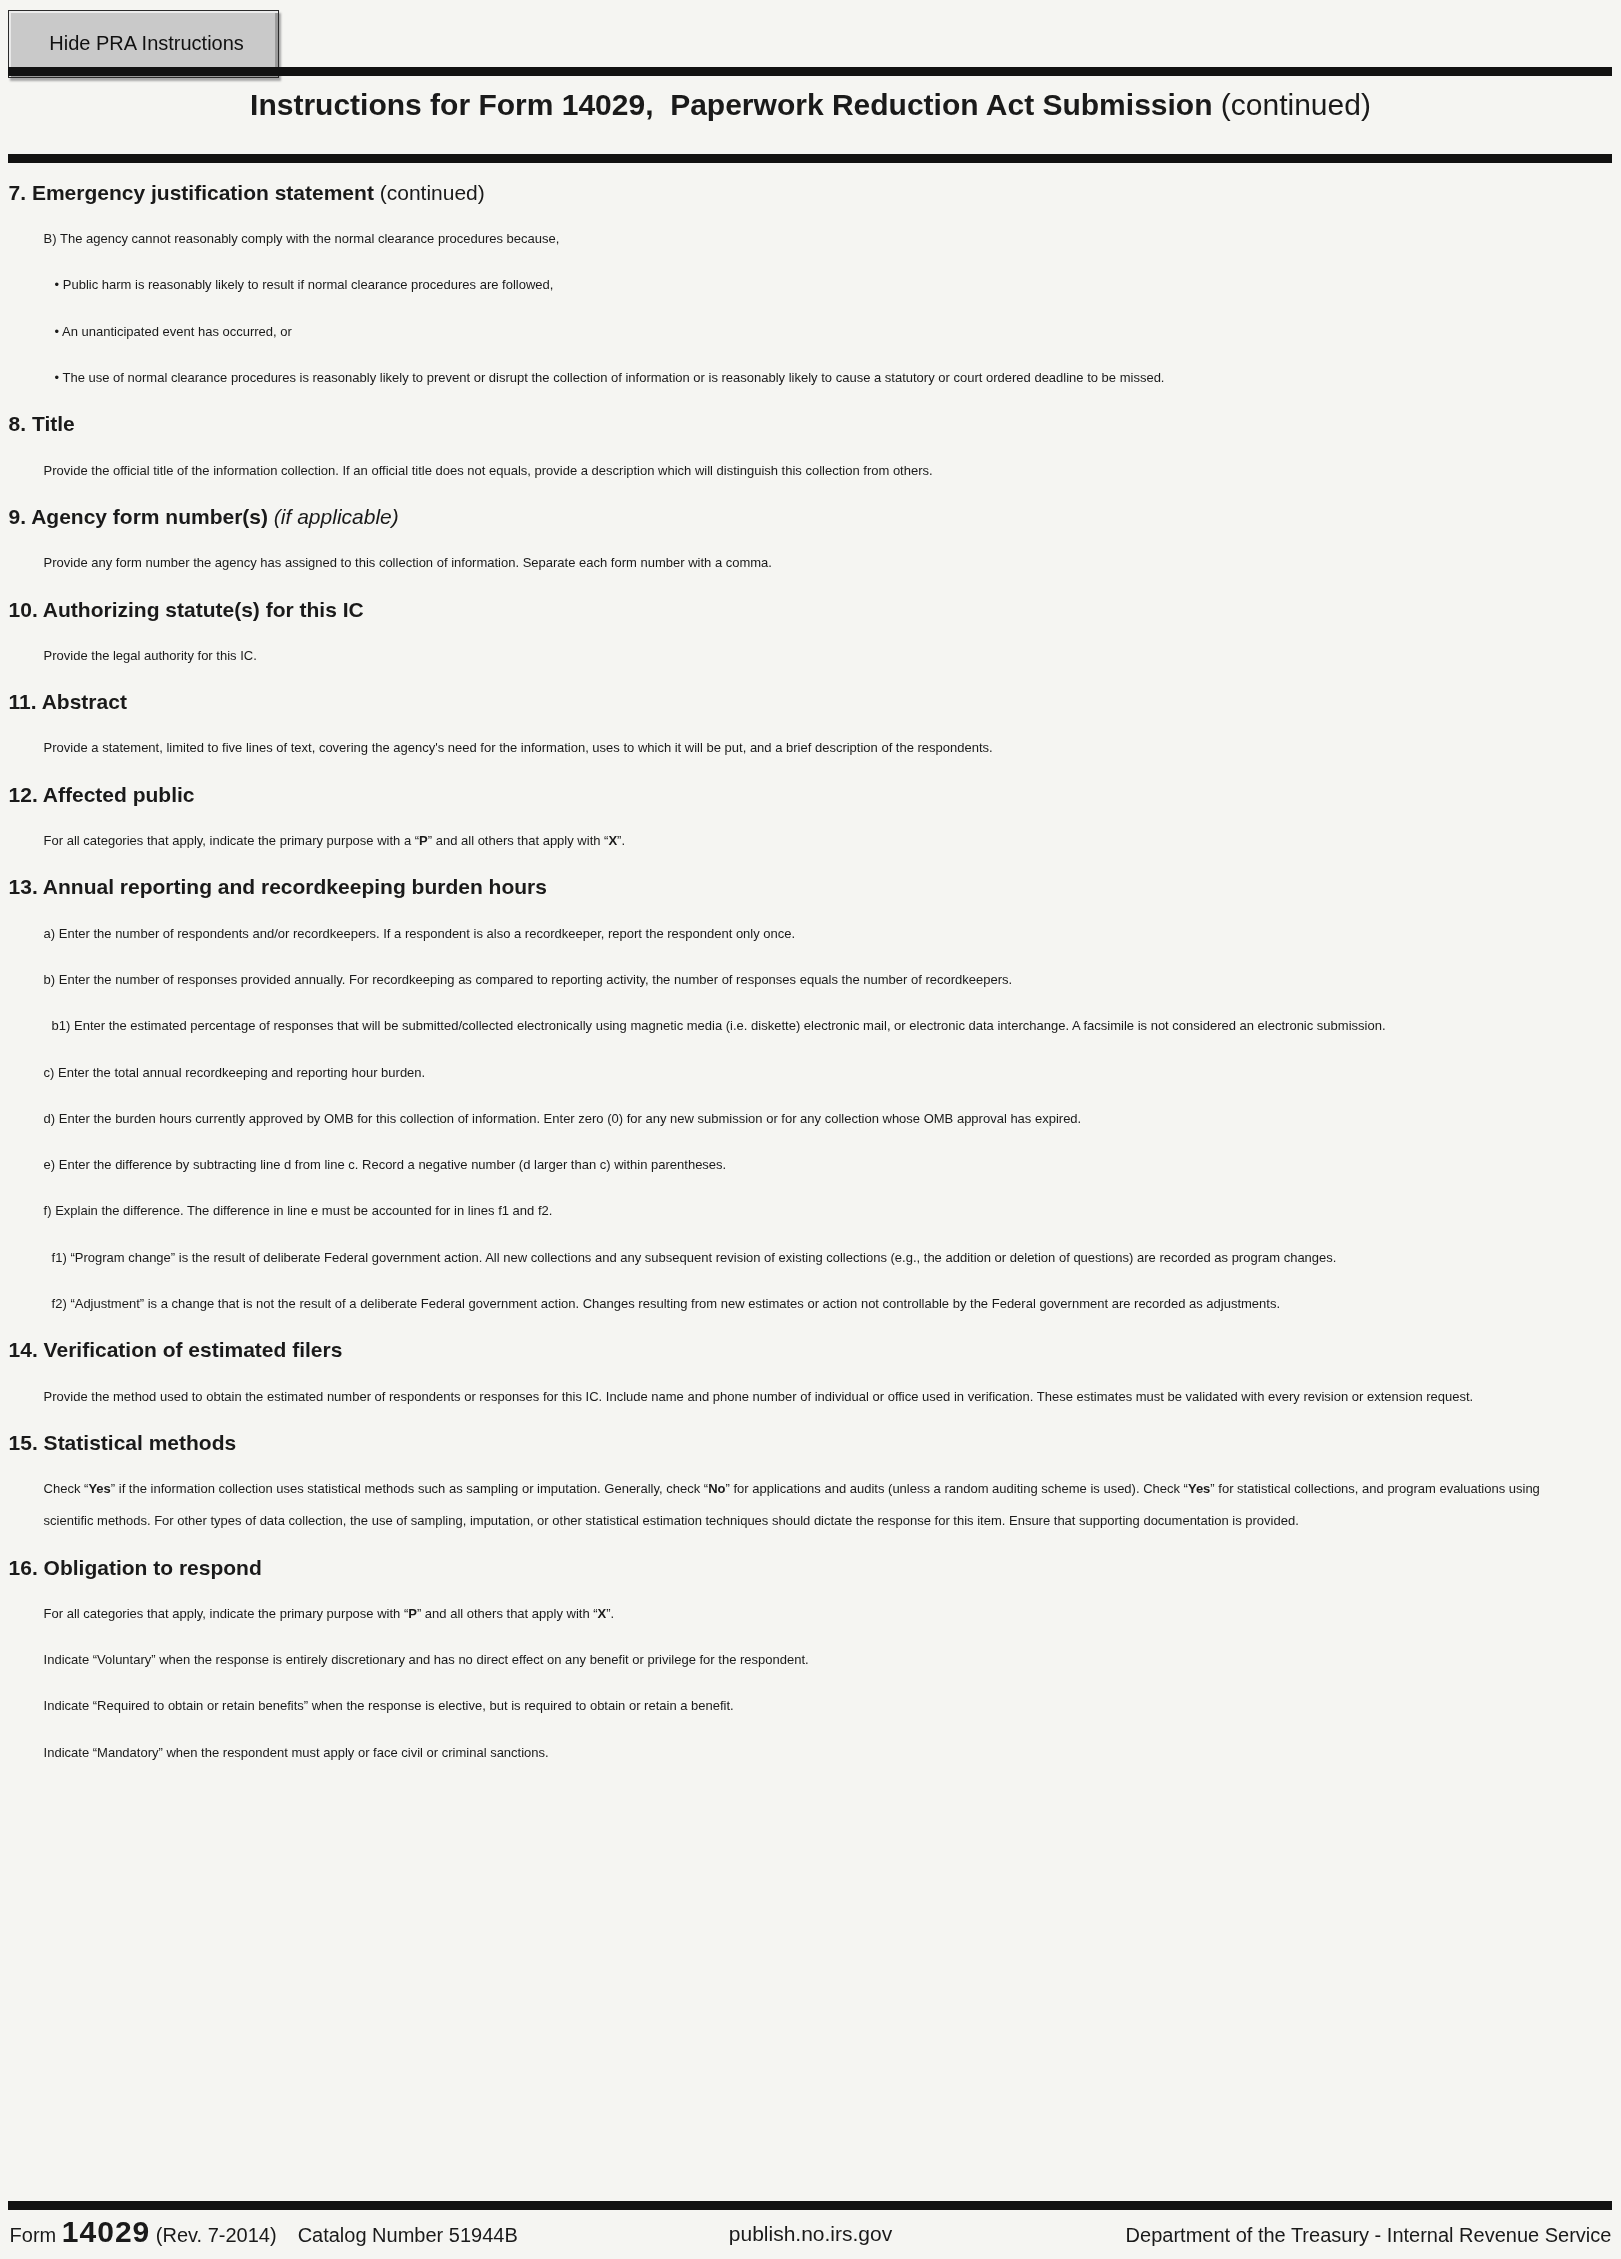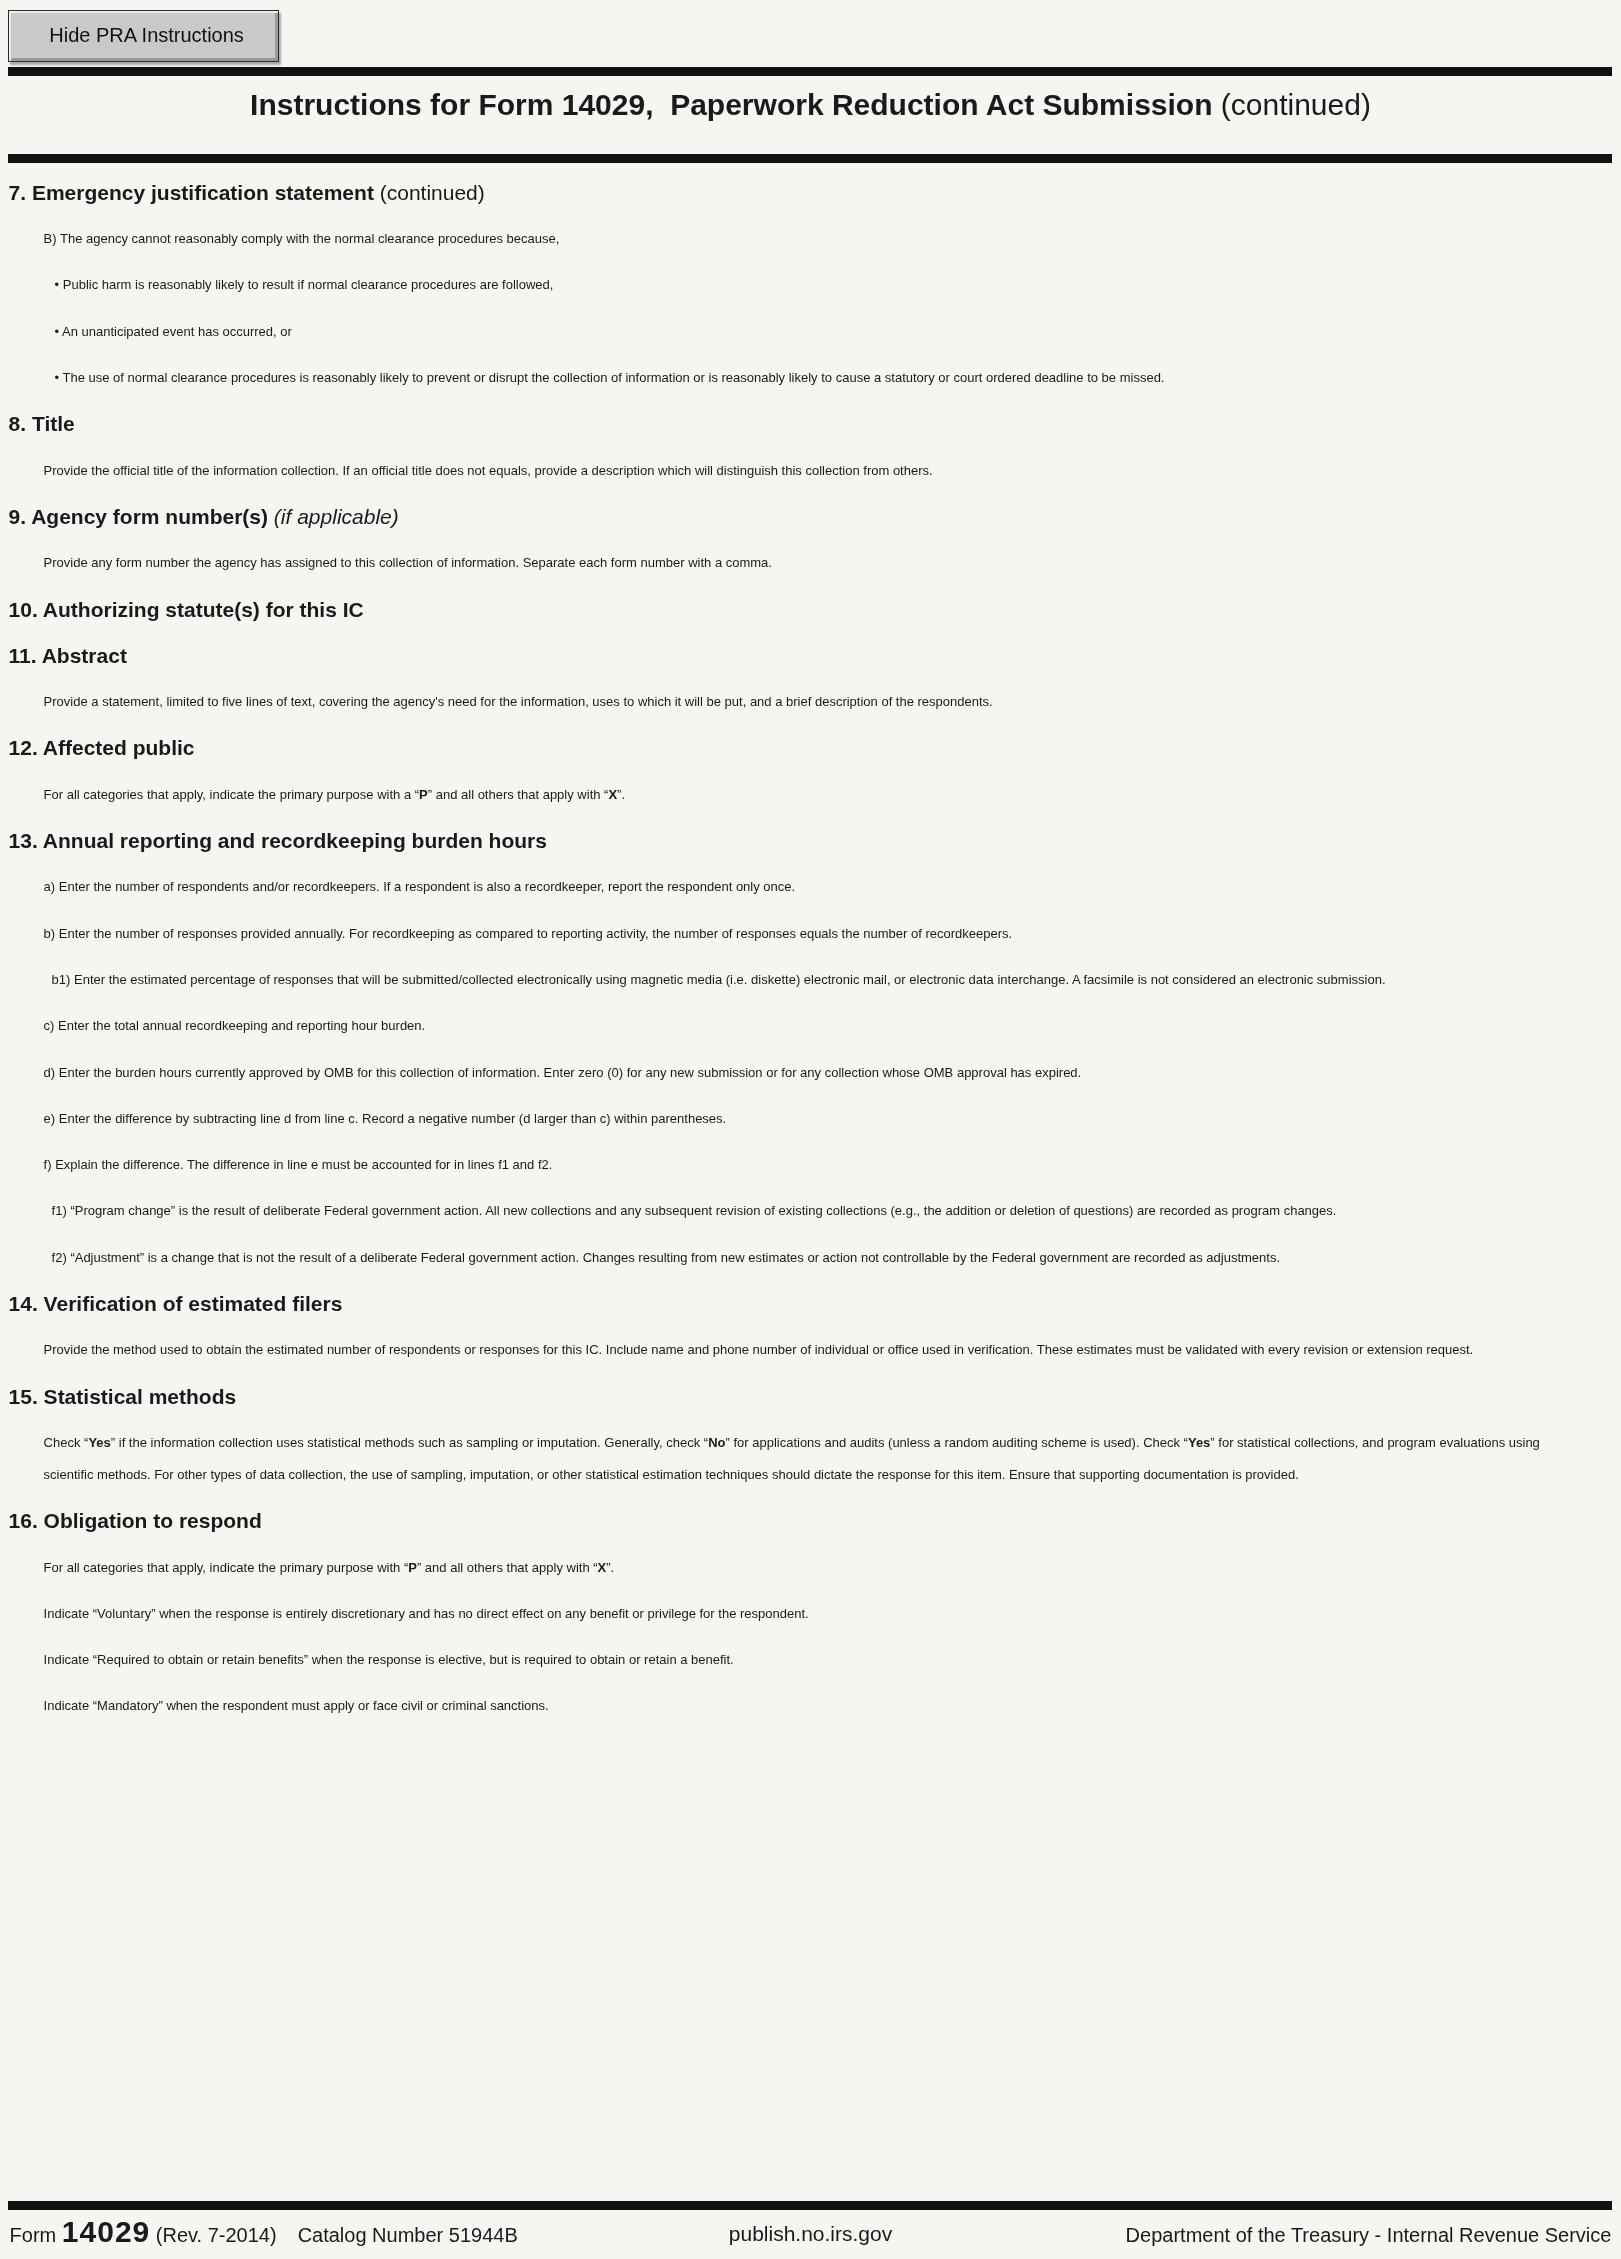--- a/index.html
+++ b/index.html
@@ -6,21 +6,21 @@
   body {
     width:1621px; height:2260px;
     background:#f5f5f2;
     color:#1a1a1a;
     font-family:"Liberation Sans", "DejaVu Sans", sans-serif;
     position:relative;
     overflow:hidden;
   }
   .btn {
     position:absolute; left:7.6px; top:9.6px;
-    width:271px; height:52px;
+    width:271px; height:68px;
     background:#c9c9c9;
     border:1.9px solid #2b2b2b;
     box-shadow: inset 1.9px 1.9px 0 #ececec, inset -2.9px -2.9px 0 #999999, 1.9px 2.9px 1.9px #a8a8a8;
     font-family:"Liberation Sans", "DejaVu Sans", sans-serif;
     font-size:20px; color:#111;
     text-align:center;
     cursor:pointer;
     padding-left:13px;
   }
   .rule {
@@ -75,20 +75,21 @@
     <div class="blk heading"><span class="bold">7. Emergency justification statement</span><span> (continued)</span></div>
     <div class="blk l1"><span>B) The agency cannot reasonably comply with the normal clearance procedures because,</span></div>
     <div class="blk b"><span>• Public harm is reasonably likely to result if normal clearance procedures are followed,</span></div>
     <div class="blk b"><span>• An unanticipated event has occurred, or</span></div>
     <div class="blk b"><span>• The use of normal clearance procedures is reasonably likely to prevent or disrupt the collection of information or is reasonably likely to cause a statutory or court ordered deadline to be missed.</span></div>
     <div class="blk heading"><span class="bold">8. Title</span></div>
     <div class="blk p"><span>Provide the official title of the information collection. If an official title does not equals, provide a description which will distinguish this collection from others.</span></div>
     <div class="blk heading"><span class="bold">9. Agency form number(s)</span><span class="italic"> (if applicable)</span></div>
     <div class="blk p"><span>Provide any form number the agency has assigned to this collection of information. Separate each form number with a comma.</span></div>
     <div class="blk heading"><span class="bold">10. Authorizing statute(s) for this IC</span></div>
+    <div class="blk p"><span>Provide the legal authority for this IC.</span></div>
     <div class="blk heading"><span class="bold">11. Abstract</span></div>
     <div class="blk p"><span>Provide a statement, limited to five lines of text, covering the agency's need for the information, uses to which it will be put, and a brief description of the respondents.</span></div>
     <div class="blk heading"><span class="bold">12. Affected public</span></div>
     <div class="blk p"><span>For all categories that apply, indicate the primary purpose with a “</span><span class="bold">P</span><span>” and all others that apply with “</span><span class="bold">X</span><span>”.</span></div>
     <div class="blk heading"><span class="bold">13. Annual reporting and recordkeeping burden hours</span></div>
     <div class="blk l1"><span>a) Enter the number of respondents and/or recordkeepers. If a respondent is also a recordkeeper, report the respondent only once.</span></div>
     <div class="blk l1"><span>b) Enter the number of responses provided annually. For recordkeeping as compared to reporting activity, the number of responses equals the number of recordkeepers.</span></div>
     <div class="blk l2"><span>b1) Enter the estimated percentage of responses that will be submitted/collected electronically using magnetic media (i.e. diskette) electronic mail, or electronic data interchange. A facsimile is not considered an electronic submission.</span></div>
     <div class="blk l1"><span>c) Enter the total annual recordkeeping and reporting hour burden.</span></div>
     <div class="blk l1"><span>d) Enter the burden hours currently approved by OMB for this collection of information. Enter zero (0) for any new submission or for any collection whose OMB approval has expired.</span></div>

